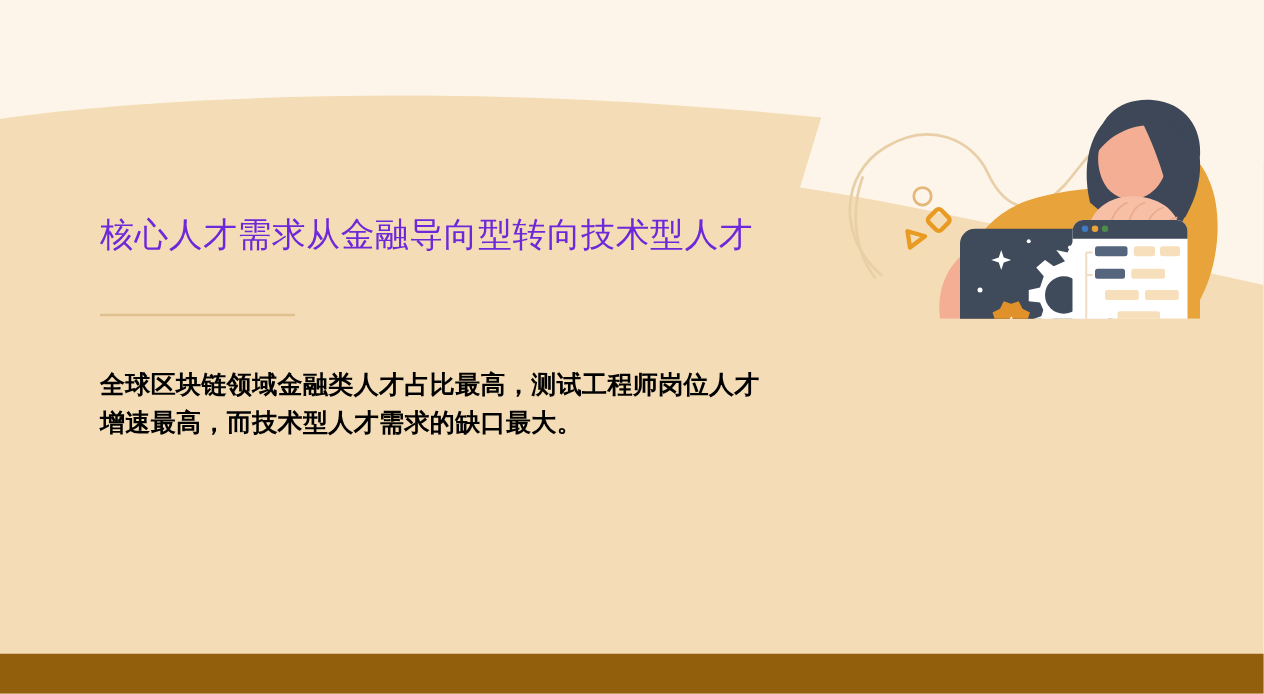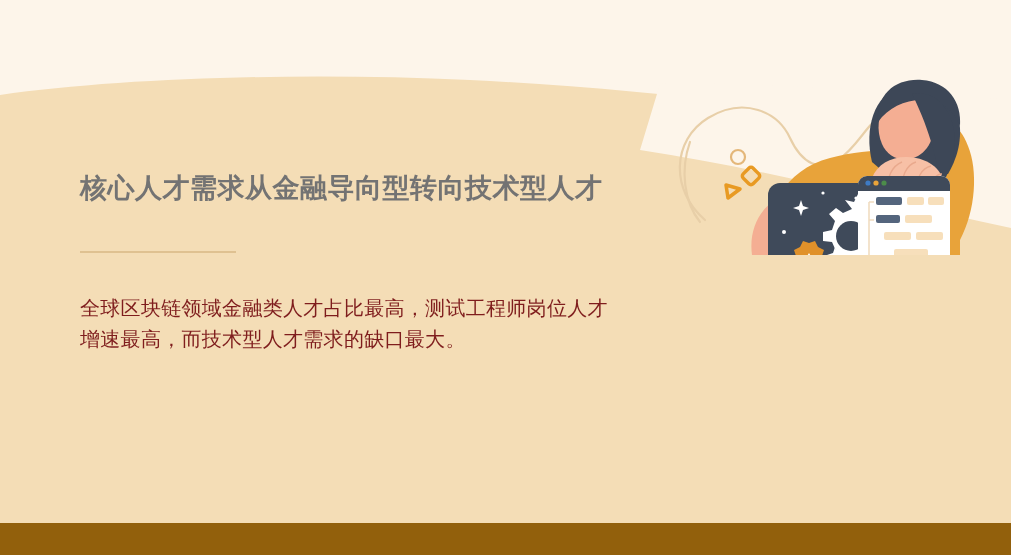--- a/index.html
+++ b/index.html
@@ -33,43 +33,44 @@
     top: 0;
     width: 1011px;
     height: 555px;
   }
   #title {
     position: absolute;
     left: 80px;
     top: 172px;
     width: 600px;
     font-size: 27px;
-    font-weight: bold;
+    font-weight: normal;
     letter-spacing: 0.5px;
-    color: #737373;
+    color: #6d28d9;
     line-height: 1.25;
     white-space: nowrap;
   }
   #divider {
     position: absolute;
     left: 80px;
     top: 251px;
     width: 156px;
     height: 2px;
     background: #DFC191;
   }
   #body-text {
     position: absolute;
     left: 80px;
     top: 293px;
     width: 530px;
     font-size: 20px;
     line-height: 31px;
-    color: #7f1d1d;
+    color: #000000;
     letter-spacing: 0.3px;
+    font-weight: bold;
   }
   #bottom-bar {
     position: absolute;
     left: 0;
     top: 523px;
     width: 1011px;
     height: 32px;
     background: #92600C;
   }
   .illus {

